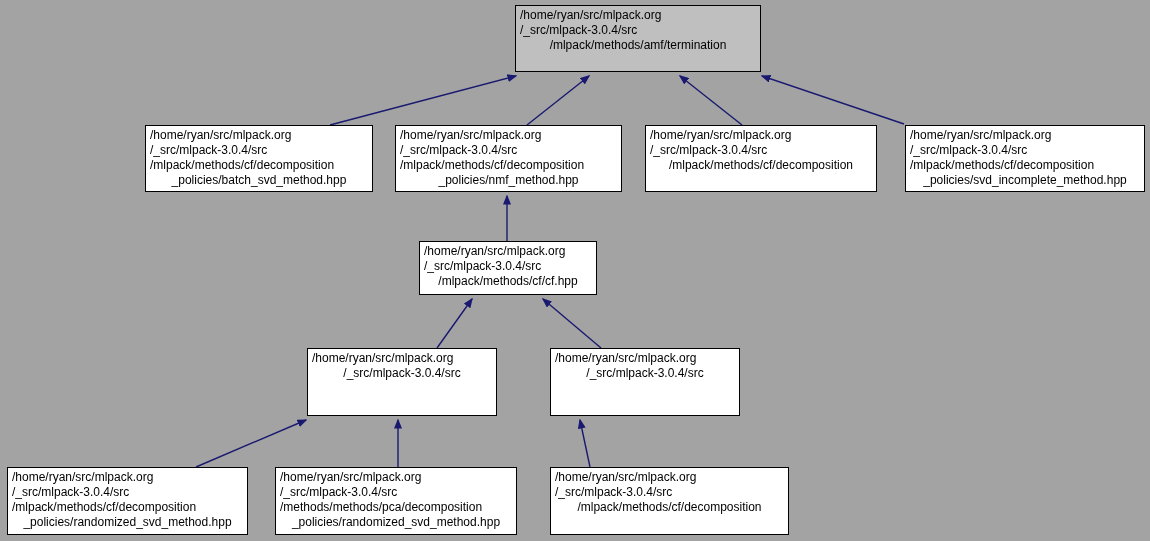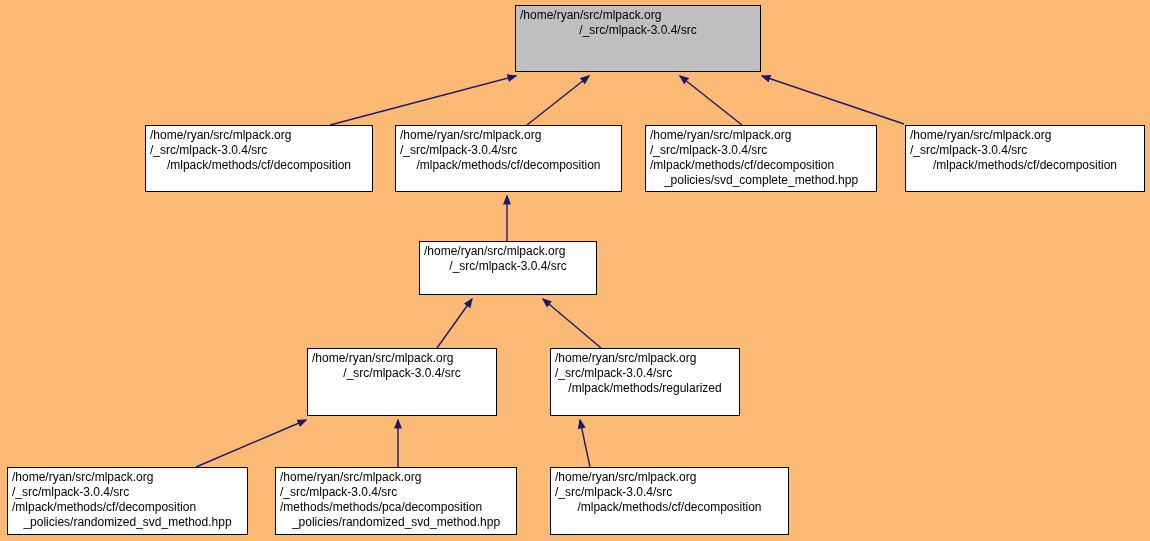--- a/index.html
+++ b/index.html
@@ -5,21 +5,21 @@
   html, body {
     margin: 0;
     padding: 0;
     background: #ffffff;
     font-family: "Liberation Sans", "DejaVu Sans", sans-serif;
   }
   .canvas {
     position: relative;
     width: 1150px;
     height: 541px;
-    background: #fdba74;
+    background: #a3a3a3;
     overflow: hidden;
   }
   .edges-layer {
     position: absolute;
     left: 0;
     top: 0;
     width: 1150px;
     height: 541px;
     pointer-events: none;
   }
@@ -65,54 +65,57 @@
         <line x1="601" y1="348" x2="543" y2="299" stroke="#191970" stroke-width="1.4" marker-end="url(#arrowhead)"></line>
         <line x1="196" y1="467" x2="306" y2="420" stroke="#191970" stroke-width="1.4" marker-end="url(#arrowhead)"></line>
         <line x1="398" y1="467" x2="398" y2="420" stroke="#191970" stroke-width="1.4" marker-end="url(#arrowhead)"></line>
         <line x1="590" y1="467" x2="580" y2="420" stroke="#191970" stroke-width="1.4" marker-end="url(#arrowhead)"></line>
       </g>
   </svg>
   <div>
       <div class="graph-node highlighted" style="left: 515px; top: 5px; width: 246px; height: 67px; border-color: rgb(0, 0, 0); color: rgb(0, 0, 0); background: rgb(191, 191, 191);">
         <div class="node-line">/home/ryan/src/mlpack.org</div>
         <div class="node-line">/_src/mlpack-3.0.4/src</div>
+        <div class="node-line">/mlpack/methods/amf/termination</div>
       </div>
       <div class="graph-node" style="left: 145px; top: 125px; width: 228px; height: 67px; border-color: rgb(0, 0, 0); color: rgb(0, 0, 0);">
         <div class="node-line">/home/ryan/src/mlpack.org</div>
         <div class="node-line">/_src/mlpack-3.0.4/src</div>
         <div class="node-line">/mlpack/methods/cf/decomposition</div>
+        <div class="node-line">_policies/batch_svd_method.hpp</div>
       </div>
       <div class="graph-node" style="left: 395px; top: 125px; width: 227px; height: 67px; border-color: rgb(0, 0, 0); color: rgb(0, 0, 0);">
         <div class="node-line">/home/ryan/src/mlpack.org</div>
         <div class="node-line">/_src/mlpack-3.0.4/src</div>
         <div class="node-line">/mlpack/methods/cf/decomposition</div>
+        <div class="node-line">_policies/nmf_method.hpp</div>
       </div>
       <div class="graph-node" style="left: 645px; top: 125px; width: 232px; height: 67px; border-color: rgb(0, 0, 0); color: rgb(0, 0, 0);">
         <div class="node-line">/home/ryan/src/mlpack.org</div>
         <div class="node-line">/_src/mlpack-3.0.4/src</div>
         <div class="node-line">/mlpack/methods/cf/decomposition</div>
-        <div class="node-line">_policies/svd_complete_method.hpp</div>
       </div>
       <div class="graph-node" style="left: 905px; top: 125px; width: 240px; height: 67px; border-color: rgb(0, 0, 0); color: rgb(0, 0, 0);">
         <div class="node-line">/home/ryan/src/mlpack.org</div>
         <div class="node-line">/_src/mlpack-3.0.4/src</div>
         <div class="node-line">/mlpack/methods/cf/decomposition</div>
+        <div class="node-line">_policies/svd_incomplete_method.hpp</div>
       </div>
       <div class="graph-node" style="left: 419px; top: 241px; width: 178px; height: 54px; border-color: rgb(0, 0, 0); color: rgb(0, 0, 0);">
         <div class="node-line">/home/ryan/src/mlpack.org</div>
         <div class="node-line">/_src/mlpack-3.0.4/src</div>
+        <div class="node-line">/mlpack/methods/cf/cf.hpp</div>
       </div>
       <div class="graph-node" style="left: 307px; top: 348px; width: 190px; height: 68px; border-color: rgb(0, 0, 0); color: rgb(0, 0, 0);">
         <div class="node-line">/home/ryan/src/mlpack.org</div>
         <div class="node-line">/_src/mlpack-3.0.4/src</div>
       </div>
       <div class="graph-node" style="left: 550px; top: 348px; width: 190px; height: 68px; border-color: rgb(0, 0, 0); color: rgb(0, 0, 0);">
         <div class="node-line">/home/ryan/src/mlpack.org</div>
         <div class="node-line">/_src/mlpack-3.0.4/src</div>
-        <div class="node-line">/mlpack/methods/regularized</div>
       </div>
       <div class="graph-node" style="left: 7px; top: 467px; width: 241px; height: 68px; border-color: rgb(0, 0, 0); color: rgb(0, 0, 0);">
         <div class="node-line">/home/ryan/src/mlpack.org</div>
         <div class="node-line">/_src/mlpack-3.0.4/src</div>
         <div class="node-line">/mlpack/methods/cf/decomposition</div>
         <div class="node-line">_policies/randomized_svd_method.hpp</div>
       </div>
       <div class="graph-node" style="left: 275px; top: 467px; width: 242px; height: 68px; border-color: rgb(0, 0, 0); color: rgb(0, 0, 0);">
         <div class="node-line">/home/ryan/src/mlpack.org</div>
         <div class="node-line">/_src/mlpack-3.0.4/src</div>

